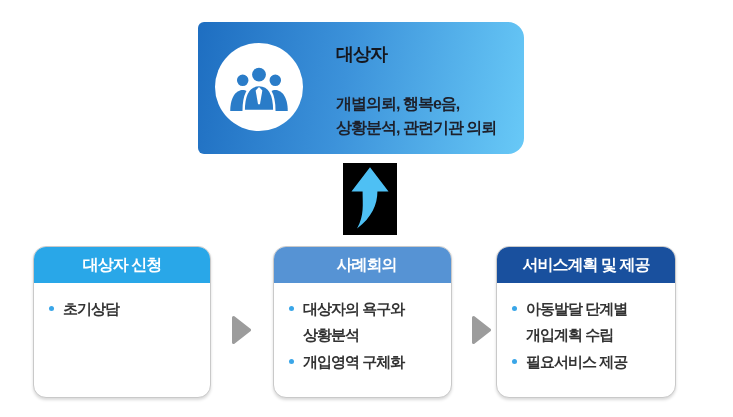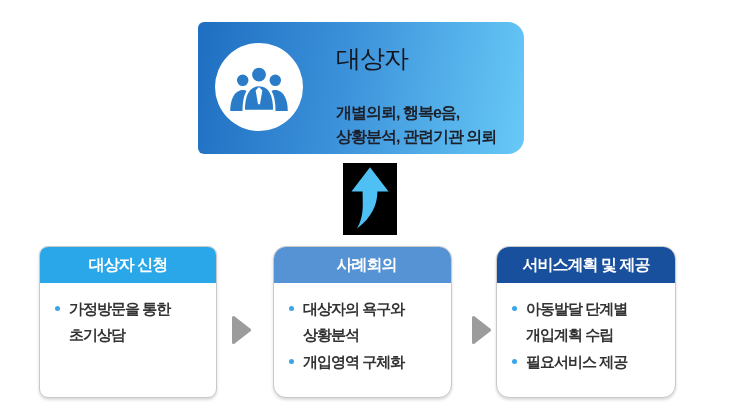--- a/index.html
+++ b/index.html
@@ -13,39 +13,39 @@
     background:linear-gradient(100deg,#1E6EC1 0%,#3C92DA 45%,#68C9F7 100%);
   }
   .people-circle{
     position:absolute;left:17px;top:21px;width:88px;height:88px;
     border-radius:50%;background:#ffffff;
     display:flex;align-items:flex-end;justify-content:center;
   }
   .people-circle svg{margin-bottom:16px;}
   .banner-text{position:absolute;left:138px;top:20px;}
   .banner-title{
-    font-size:25px;font-weight:400;color:#15171F;letter-spacing:-1px;
+    font-size:18px;font-weight:700;color:#15171F;letter-spacing:-1px;
   }
   .banner-subtitle{margin-top:26px;font-size:16px;font-weight:700;color:#1D202B;
     line-height:24px;letter-spacing:-1px;}
 
   
   .up-arrow-box{
     position:absolute;left:343px;top:163px;width:54px;height:72px;background:#000000;
     display:flex;align-items:center;justify-content:center;
   }
 
   
   .step-box{
     position:absolute;top:246px;height:152px;background:#ffffff;
     border:1px solid #C9C9C9;border-radius:13px;overflow:hidden;
     box-shadow:0 2px 3px rgba(0,0,0,0.15);
     box-sizing:border-box;
   }
-  .step-box.s1{left:39px;width:178px;border-radius:9px;}
+  .step-box.s1{left:33px;width:178px;}
   .step-box.s2{left:273px;width:179px;}
   .step-box.s3{left:496px;width:180px;}
   .step-header{
     height:36px;display:flex;align-items:center;justify-content:center;
     color:#ffffff;font-size:16px;font-weight:700;letter-spacing:-1px;
   }
   .step-body{padding:13px 8px 0 15px;}
   .list-item{position:relative;padding-left:14px;margin-bottom:1px;}
   .bullet-dot{
     position:absolute;left:0;top:10px;width:5px;height:5px;border-radius:50%;
@@ -95,21 +95,20 @@
         <path d="M27 4 L47 30 L35 30 C35 44 29 58 13 70 C21 56 19 44 19 30 L7 30 Z" fill="#4EC0F4"></path>
       </svg>
     </span>
   </div>
 
   <div class="step-box s1">
     <div class="step-header" style="background-color: rgb(41, 167, 232);">대상자 신청</div>
     <div class="step-body">
       <div class="list-item">
         <span class="bullet-dot"></span>
-        <div class="item-line">가정방문을 통한</div>
         <div class="item-line">초기상담</div>
       </div>
     </div>
   </div>
 
   <div class="flow-arrow a1">
     <span>
       <svg width="19" height="28" viewBox="0 0 19 28">
         <path d="M1.5 1.5 L17.5 14 L1.5 26.5 Z" fill="#9C9C9C" stroke="#9C9C9C" stroke-width="3" stroke-linejoin="round"></path>
       </svg>

